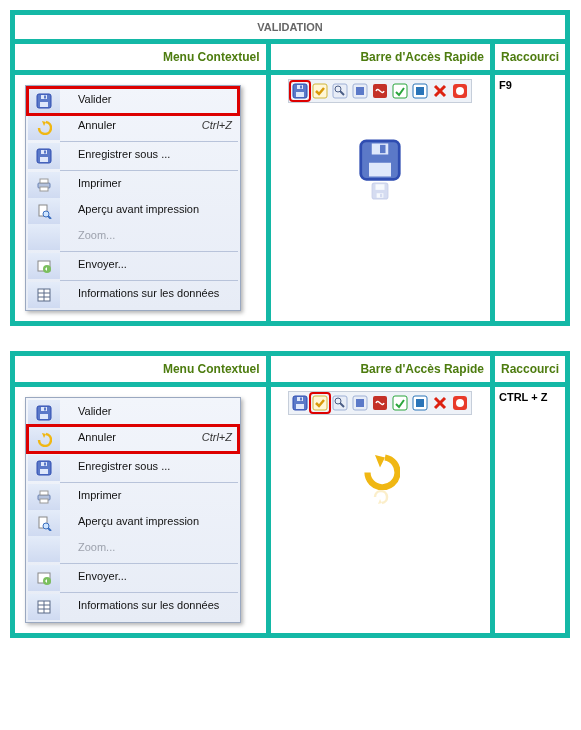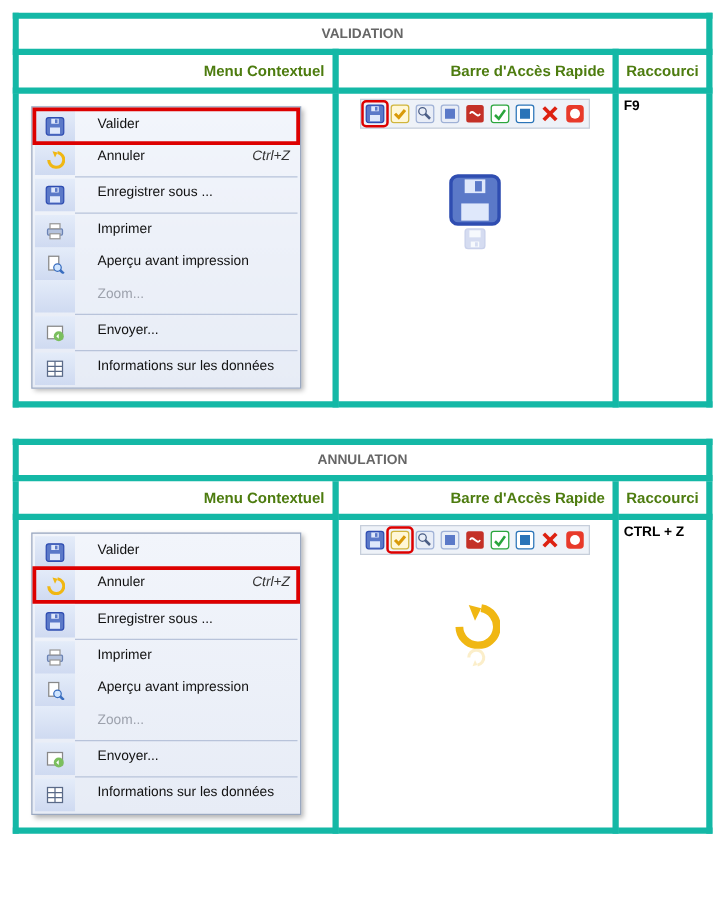--- a/index.html
+++ b/index.html
@@ -236,23 +236,20 @@
             </svg>
   </div>
 </td>
 <td class="raccourci">F9</td>
 </tr>
 </tbody>
   </table>
 
 <table class="tbl">
 <tbody>
-      <tr>
-        <th class="title" colspan="3">ANNULATION</th>
-      </tr>
 <tr>
 <th class="col" style="width:240px">Menu Contextuel</th>
 <th class="col" style="width:210px">Barre d'Accès Rapide</th>
 <th class="col">Raccourci</th>
 </tr>
 <tr>
 <td style="padding:10px">
   <div class="ctxmenu">
     <div class="row">
       <span class="ic">

